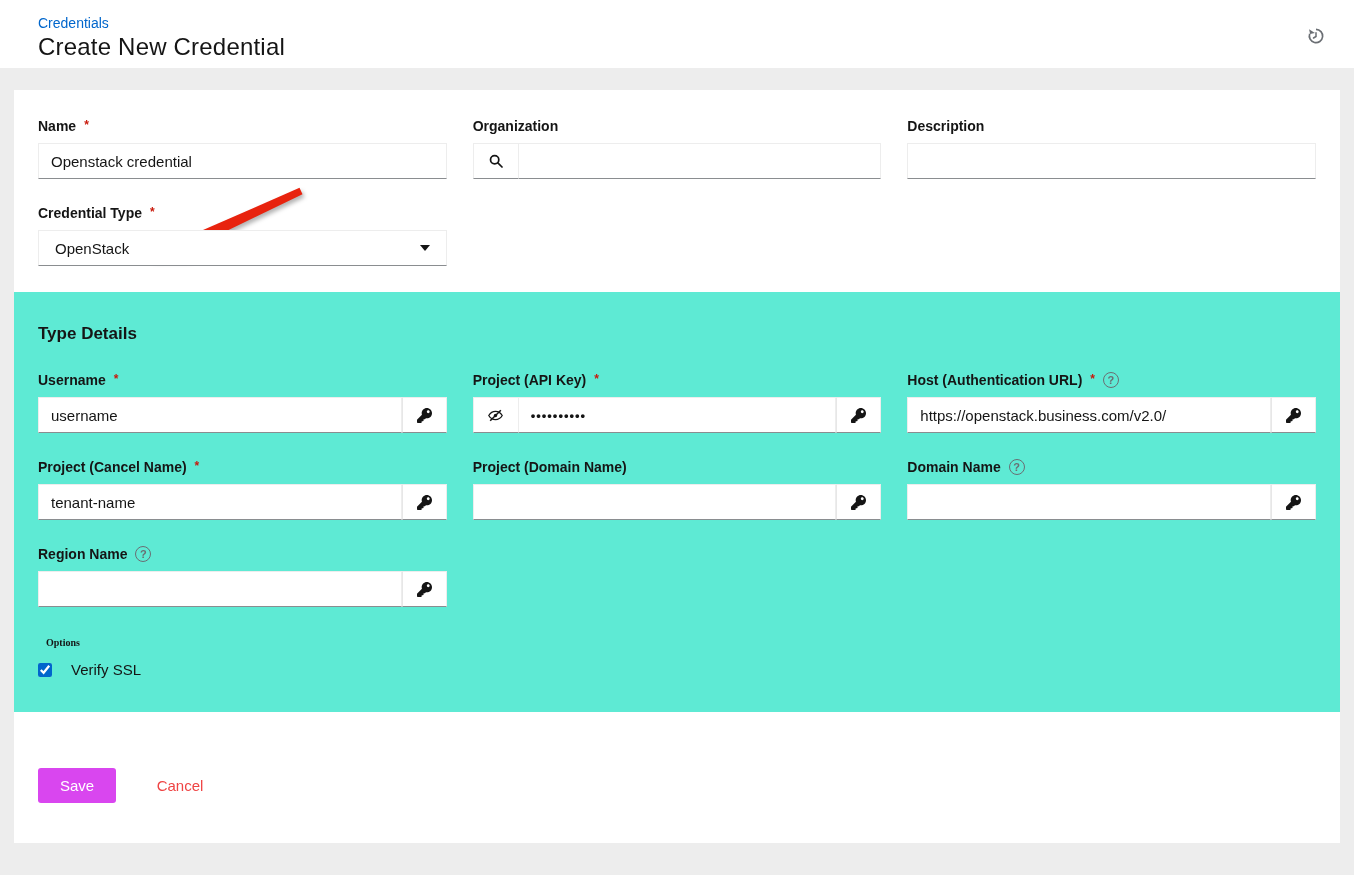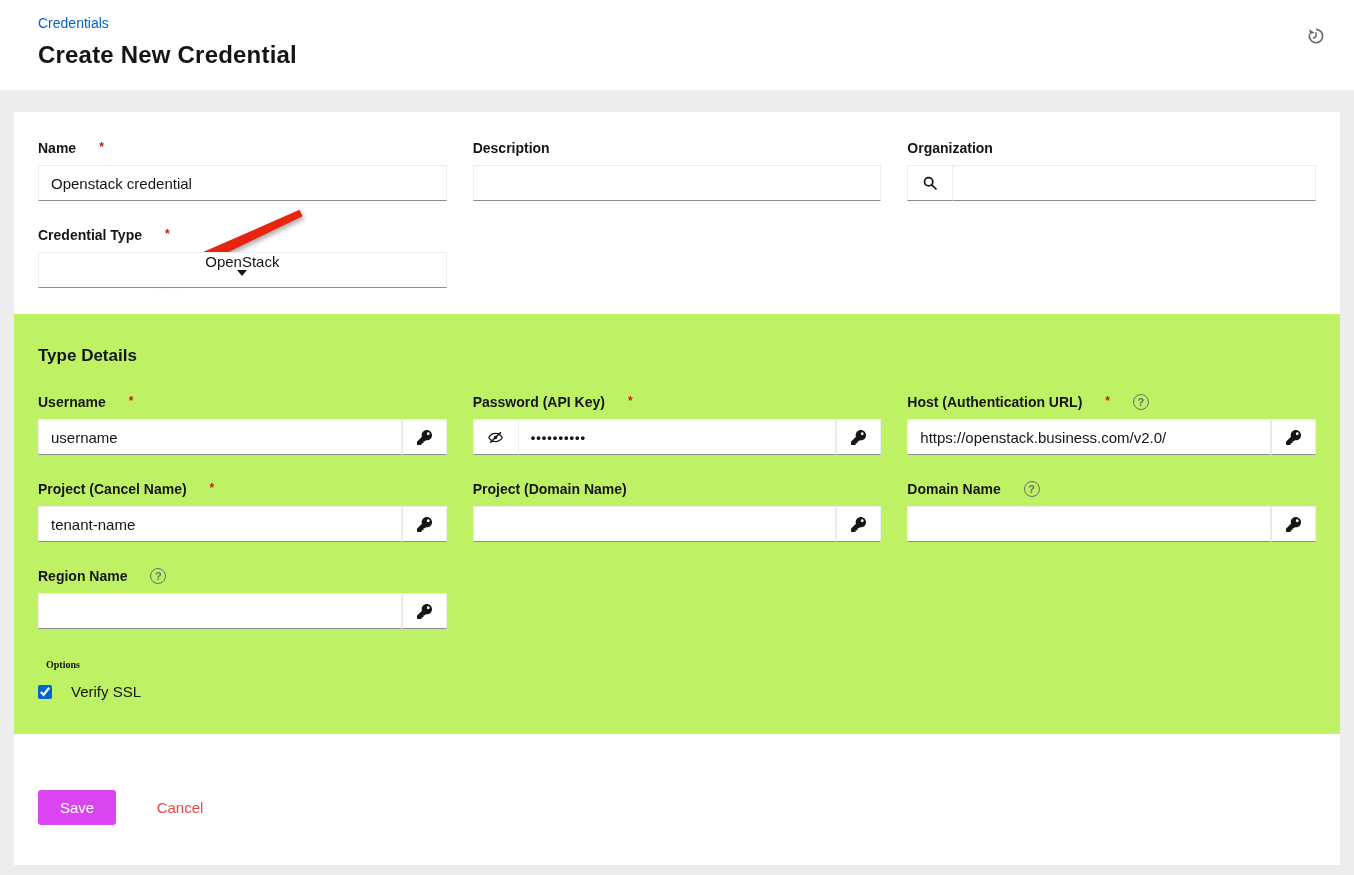--- a/index.html
+++ b/index.html
@@ -8,52 +8,52 @@
     width:1354px; height:875px;
     background:#ededed;
     font-family:"Liberation Sans", sans-serif;
     color:#151515;
     position:relative;
     overflow:hidden;
   }
 
   
   .page-header {
-    background:#fff; height:90px;
+    background:#fff; height:68px;
     padding:14px 28px 0 38px;
     position:relative;
   }
   .breadcrumb-link {
     color:#0066cc; font-size:14px; text-decoration:none; cursor:pointer; display:inline-block;
   }
   .page-title {
-    font-size:24px; font-weight:700; margin:9px 0 0 0; letter-spacing:.2px; color:#151515;
+    font-size:24px; font-weight:400; margin:1px 0 0 0; letter-spacing:.2px; color:#151515;
   }
   .history-btn {
     position:absolute; right:26px; top:24px;
     background:none; border:none; padding:2px; cursor:pointer; line-height:0;
   }
 
   
   .card { margin:22px 14px 0 14px; background:#fff; }
 
   .form-grid {
     display:grid;
     grid-template-columns:repeat(3, 1fr);
     column-gap:26px; row-gap:26px;
   }
   .section-basic { padding:28px 24px 26px 24px; position:relative; }
-  .section-type  { background:#bef264; padding:28px 24px 34px 24px; }
+  .section-type  { background:#5eead4; padding:28px 24px 34px 24px; }
   .section-actions { padding:56px 24px 40px 24px; background:#fff; }
 
   .field {}
   .col1 { grid-column:1; }
 
   .field-label {
-    display:flex; align-items:center; gap:23px;
+    display:flex; align-items:center; gap:8px;
     font-size:14px; font-weight:600; margin-bottom:9px; color:#151515;
   }
   .req { color:#c9190b; font-size:12px; font-weight:700; transform:translateY(-1px); }
 
   .pf-input, .pf-select {
     height:36px; width:100%;
     background:#fff;
     border:1px solid #ededed;
     border-bottom:1px solid #8a8d90;
     padding:0 12px;
@@ -68,22 +68,22 @@
     background:#fff;
     border:1px solid #ededed;
     border-bottom:1px solid #8a8d90;
     display:flex; align-items:center; justify-content:center;
     cursor:pointer; padding:0; line-height:0;
   }
   .addon-left { border-right:none; }
   .addon-right { border-left:1px solid #e7e7e7; }
 
   .pf-select {
-    display:flex; align-items:center; justify-content:flex-start;
-    padding:0 16px; cursor:pointer; background:#fff;flex-direction:column;
+    display:flex; align-items:center; justify-content:space-between;
+    padding:0 16px; cursor:pointer; background:#fff;
   }
   .caret-down {
     width:0; height:0;
     border-left:5px solid transparent; border-right:5px solid transparent;
     border-top:6px solid #151515;
   }
 
   .password-dots { letter-spacing:1px; font-size:13px; font-weight:700; }
 
   .type-heading { font-size:17px; font-weight:700; margin:4px 0 28px 0; color:#151515; }
@@ -148,42 +148,42 @@
       <div class="field">
         <div class="field-label">
           <span>Name</span>
           <span class="req">*</span>
         </div>
         <input class="pf-input" type="text" value="Openstack credential" style="">
       </div>
 
       <div class="field">
         <div class="field-label">
-          <span>Description</span>
-        </div>
-        <input class="pf-input" type="text" value="" style="">
-      </div>
-
-      <div class="field">
-        <div class="field-label">
           <span>Organization</span>
         </div>
         <div class="input-group">
           <button class="addon addon-left">
             <span>
               <svg width="16" height="16" viewBox="0 0 24 24" fill="none" stroke="#151515" stroke-width="2.6">
                 <circle cx="10" cy="10" r="6.2"></circle>
                 <line x1="14.8" y1="14.8" x2="21" y2="21" stroke-linecap="round"></line>
               </svg>
             </span>
           </button>
           <input class="pf-input" type="text" value="" style="">
         </div>
       </div>
 
+      <div class="field">
+        <div class="field-label">
+          <span>Description</span>
+        </div>
+        <input class="pf-input" type="text" value="" style="">
+      </div>
+
       <div class="field col1">
         <div class="field-label">
           <span>Credential Type</span>
           <span class="req">*</span>
         </div>
         <div class="pf-select">
           <span>OpenStack</span>
           <span class="caret-down"></span>
         </div>
       </div>
@@ -208,21 +208,21 @@
               <svg width="15" height="15" viewBox="0 0 512 512" fill="#151515">
                 <path d="M512 176C512 273.2 433.2 352 336 352c-11.2 0-22.2-1.1-32.8-3.1l-24 27A24 24 0 0 1 261.2 384H224v40c0 13.3-10.7 24-24 24h-40v40c0 13.3-10.7 24-24 24H24c-13.3 0-24-10.7-24-24v-78.1c0-6.4 2.5-12.5 7-17L168.8 231.2C163.1 213.8 160 195.3 160 176 160 78.8 238.8 0 336 0s176 78.5 176 176zM336 128c0 26.5 21.5 48 48 48s48-21.5 48-48-21.5-48-48-48-48 21.5-48 48z"></path>
               </svg>
             </span>
           </button>
         </div>
       </div>
 
       <div class="field">
         <div class="field-label">
-          <span>Password (API Key)</span>
+          <span>Project (API Key)</span>
           <span class="req">*</span>
         </div>
         <div class="input-group">
           <button class="addon addon-left">
             <span>
               <svg width="17" height="17" viewBox="0 0 24 24" fill="none" stroke="#151515" stroke-width="1.8">
                 <path d="M2.5 12s3.4-5.8 9.5-5.8S21.5 12 21.5 12s-3.4 5.8-9.5 5.8S2.5 12 2.5 12z"></path>
                 <circle cx="12" cy="12" r="2.4" fill="#151515" stroke="none"></circle>
                 <line x1="4.5" y1="19.5" x2="19.5" y2="4.5" stroke-width="2.2"></line>
               </svg>

